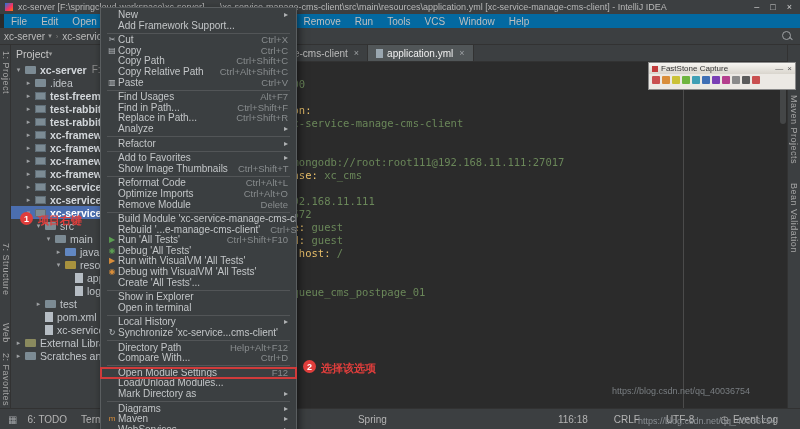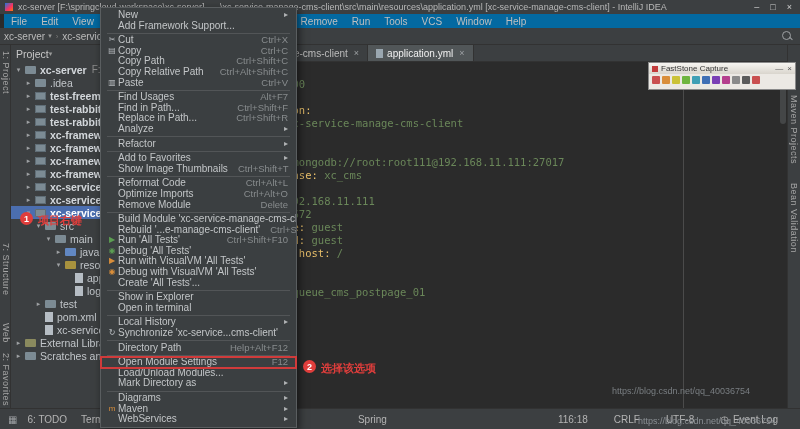--- a/index.html
+++ b/index.html
@@ -119,21 +119,21 @@
     <span id="win-controls">
       <span>–</span>
       <span>□</span>
       <span>×</span>
     </span>
   </div>
 
   <div id="menubar">
       <span class="mb-item">File</span>
       <span class="mb-item">Edit</span>
-      <span class="mb-item">View</span>
+      <span class="mb-item">Open</span>
       <span class="mb-item">Navigate</span>
       <span class="mb-item">Code</span>
       <span class="mb-item">Analyze</span>
       <span class="mb-item">Refactor</span>
       <span class="mb-item">Remove</span>
       <span class="mb-item">Run</span>
       <span class="mb-item">Tools</span>
       <span class="mb-item">VCS</span>
       <span class="mb-item">Window</span>
       <span class="mb-item">Help</span>
@@ -471,20 +471,25 @@
       <div class="mi">
         <span class="ic" style="color: rgb(185, 189, 193);">↻</span>
         <span class="lbl">Synchronize 'xc-service...cms-client'</span>
       </div>
       <div class="msep"></div>
       <div class="mi">
         <span class="ic"></span>
         <span class="lbl">Directory Path</span>
         <span class="sc">Help+Alt+F12</span>
       </div>
+      <div class="mi">
+        <span class="ic"></span>
+        <span class="lbl">Compare With...</span>
+        <span class="sc">Ctrl+D</span>
+      </div>
       <div class="msep"></div>
       <div class="mi hl">
         <span class="ic"></span>
         <span class="lbl">Open Module Settings</span>
         <span class="sc">F12</span>
       </div>
       <div class="mi">
         <span class="ic"></span>
         <span class="lbl">Load/Unload Modules...</span>
       </div>

